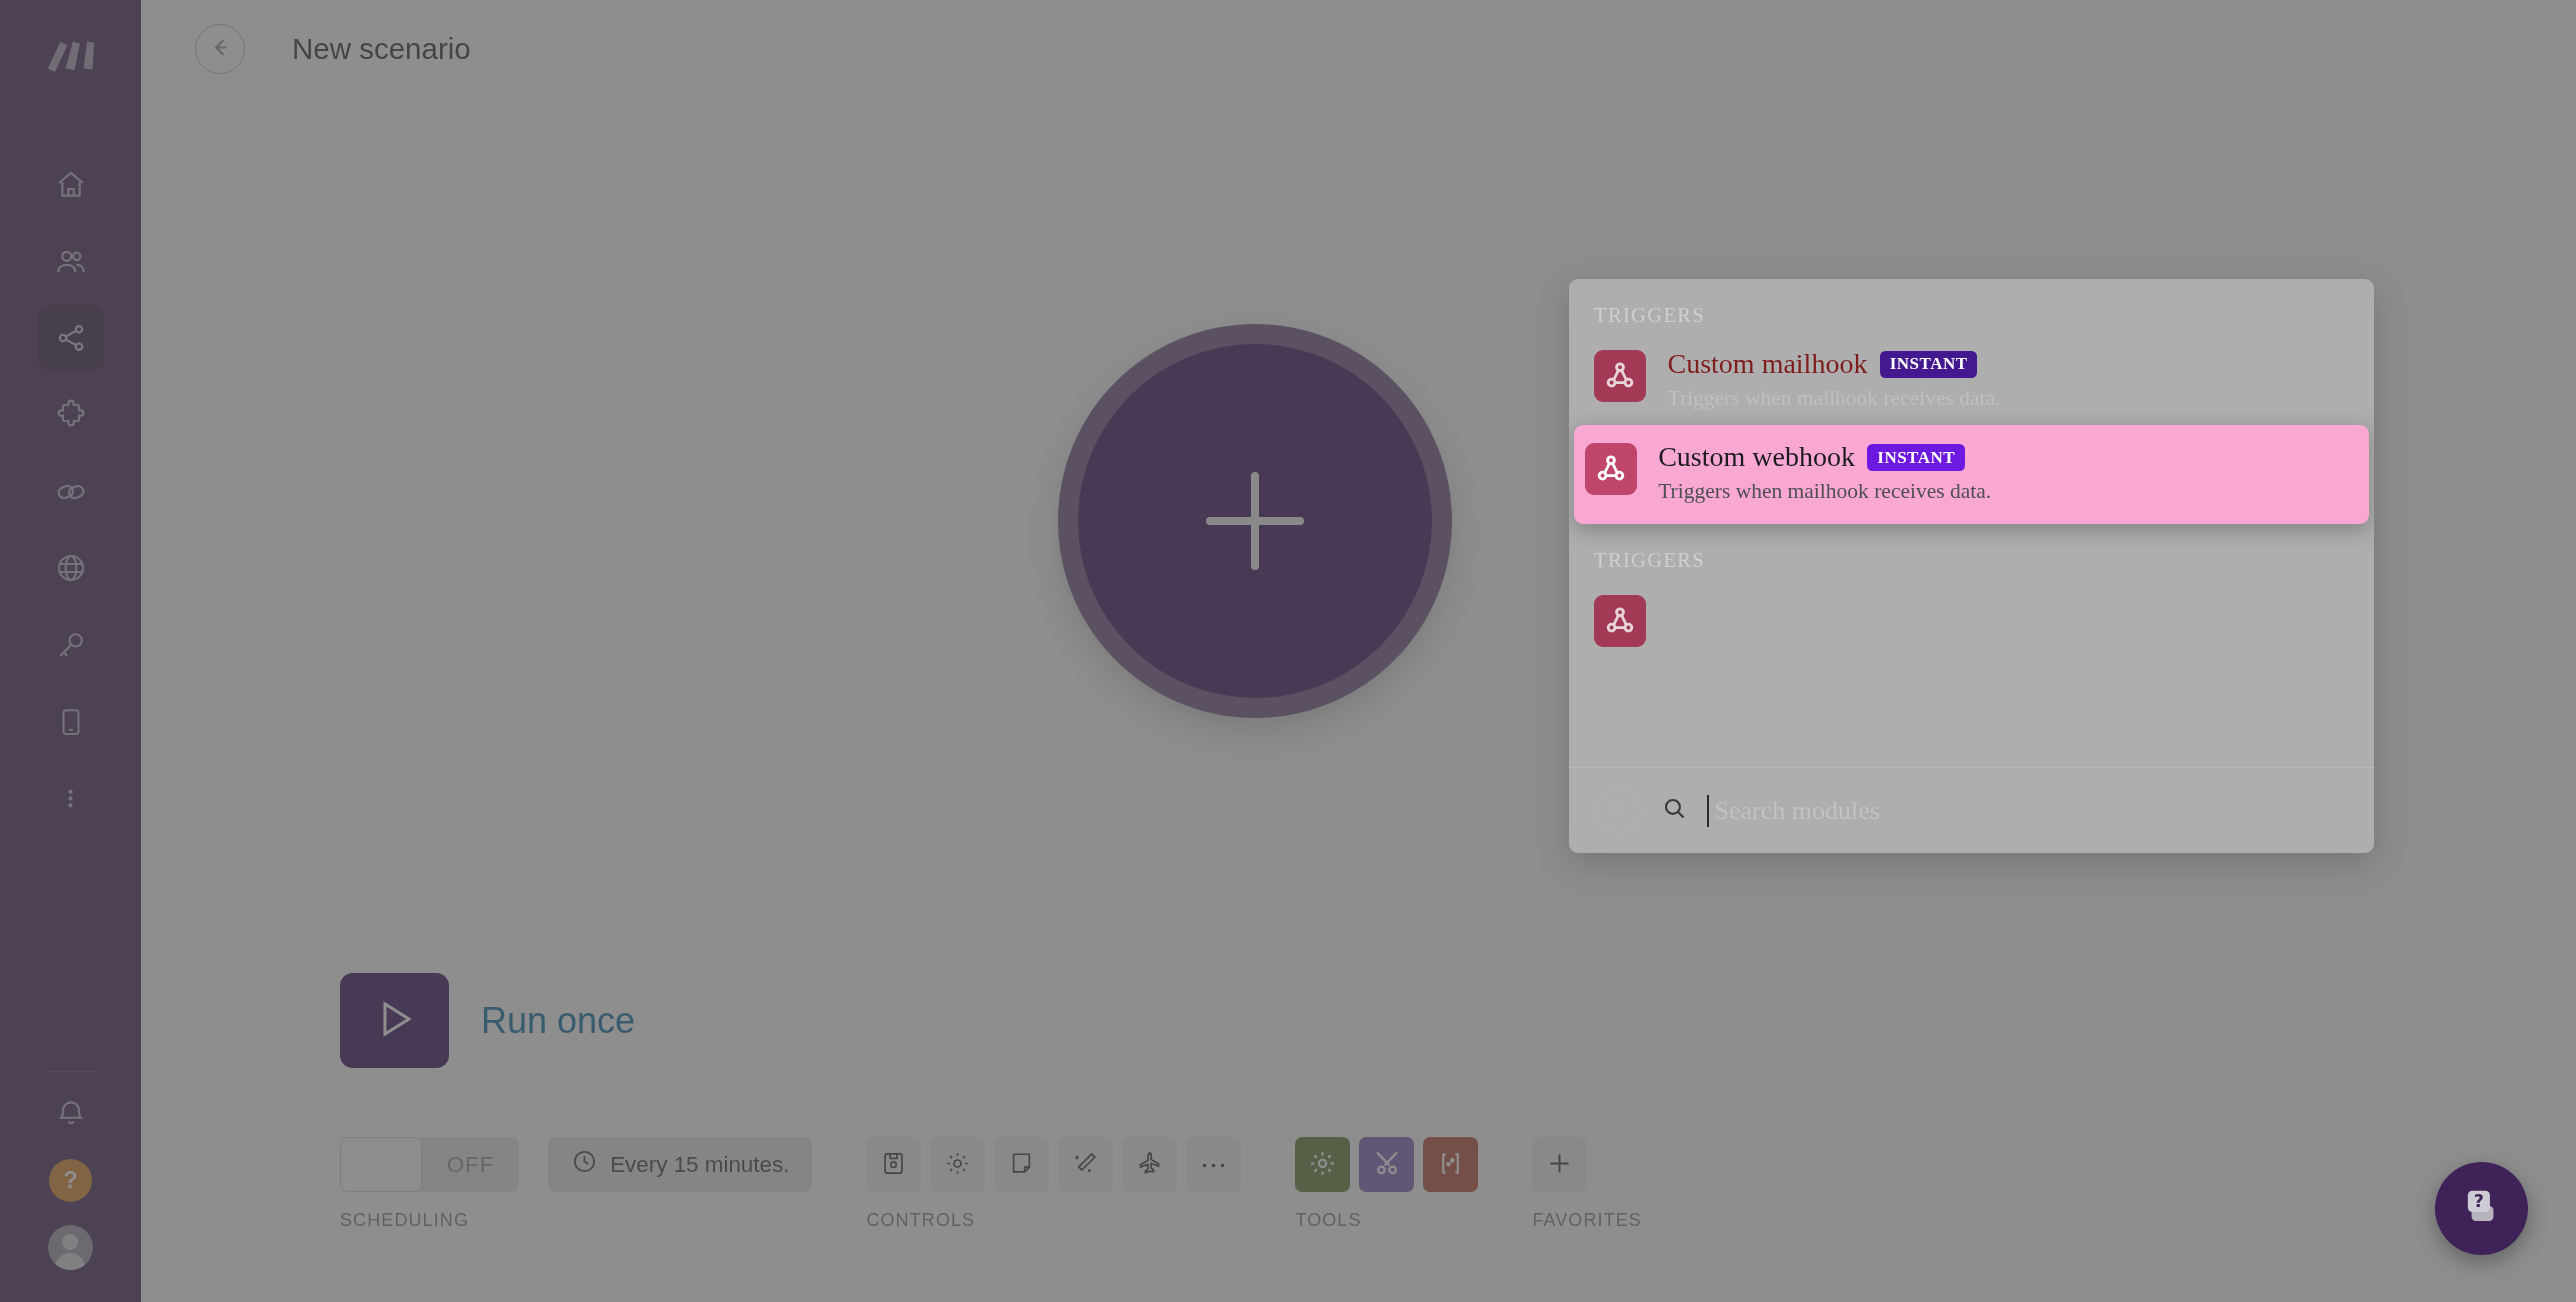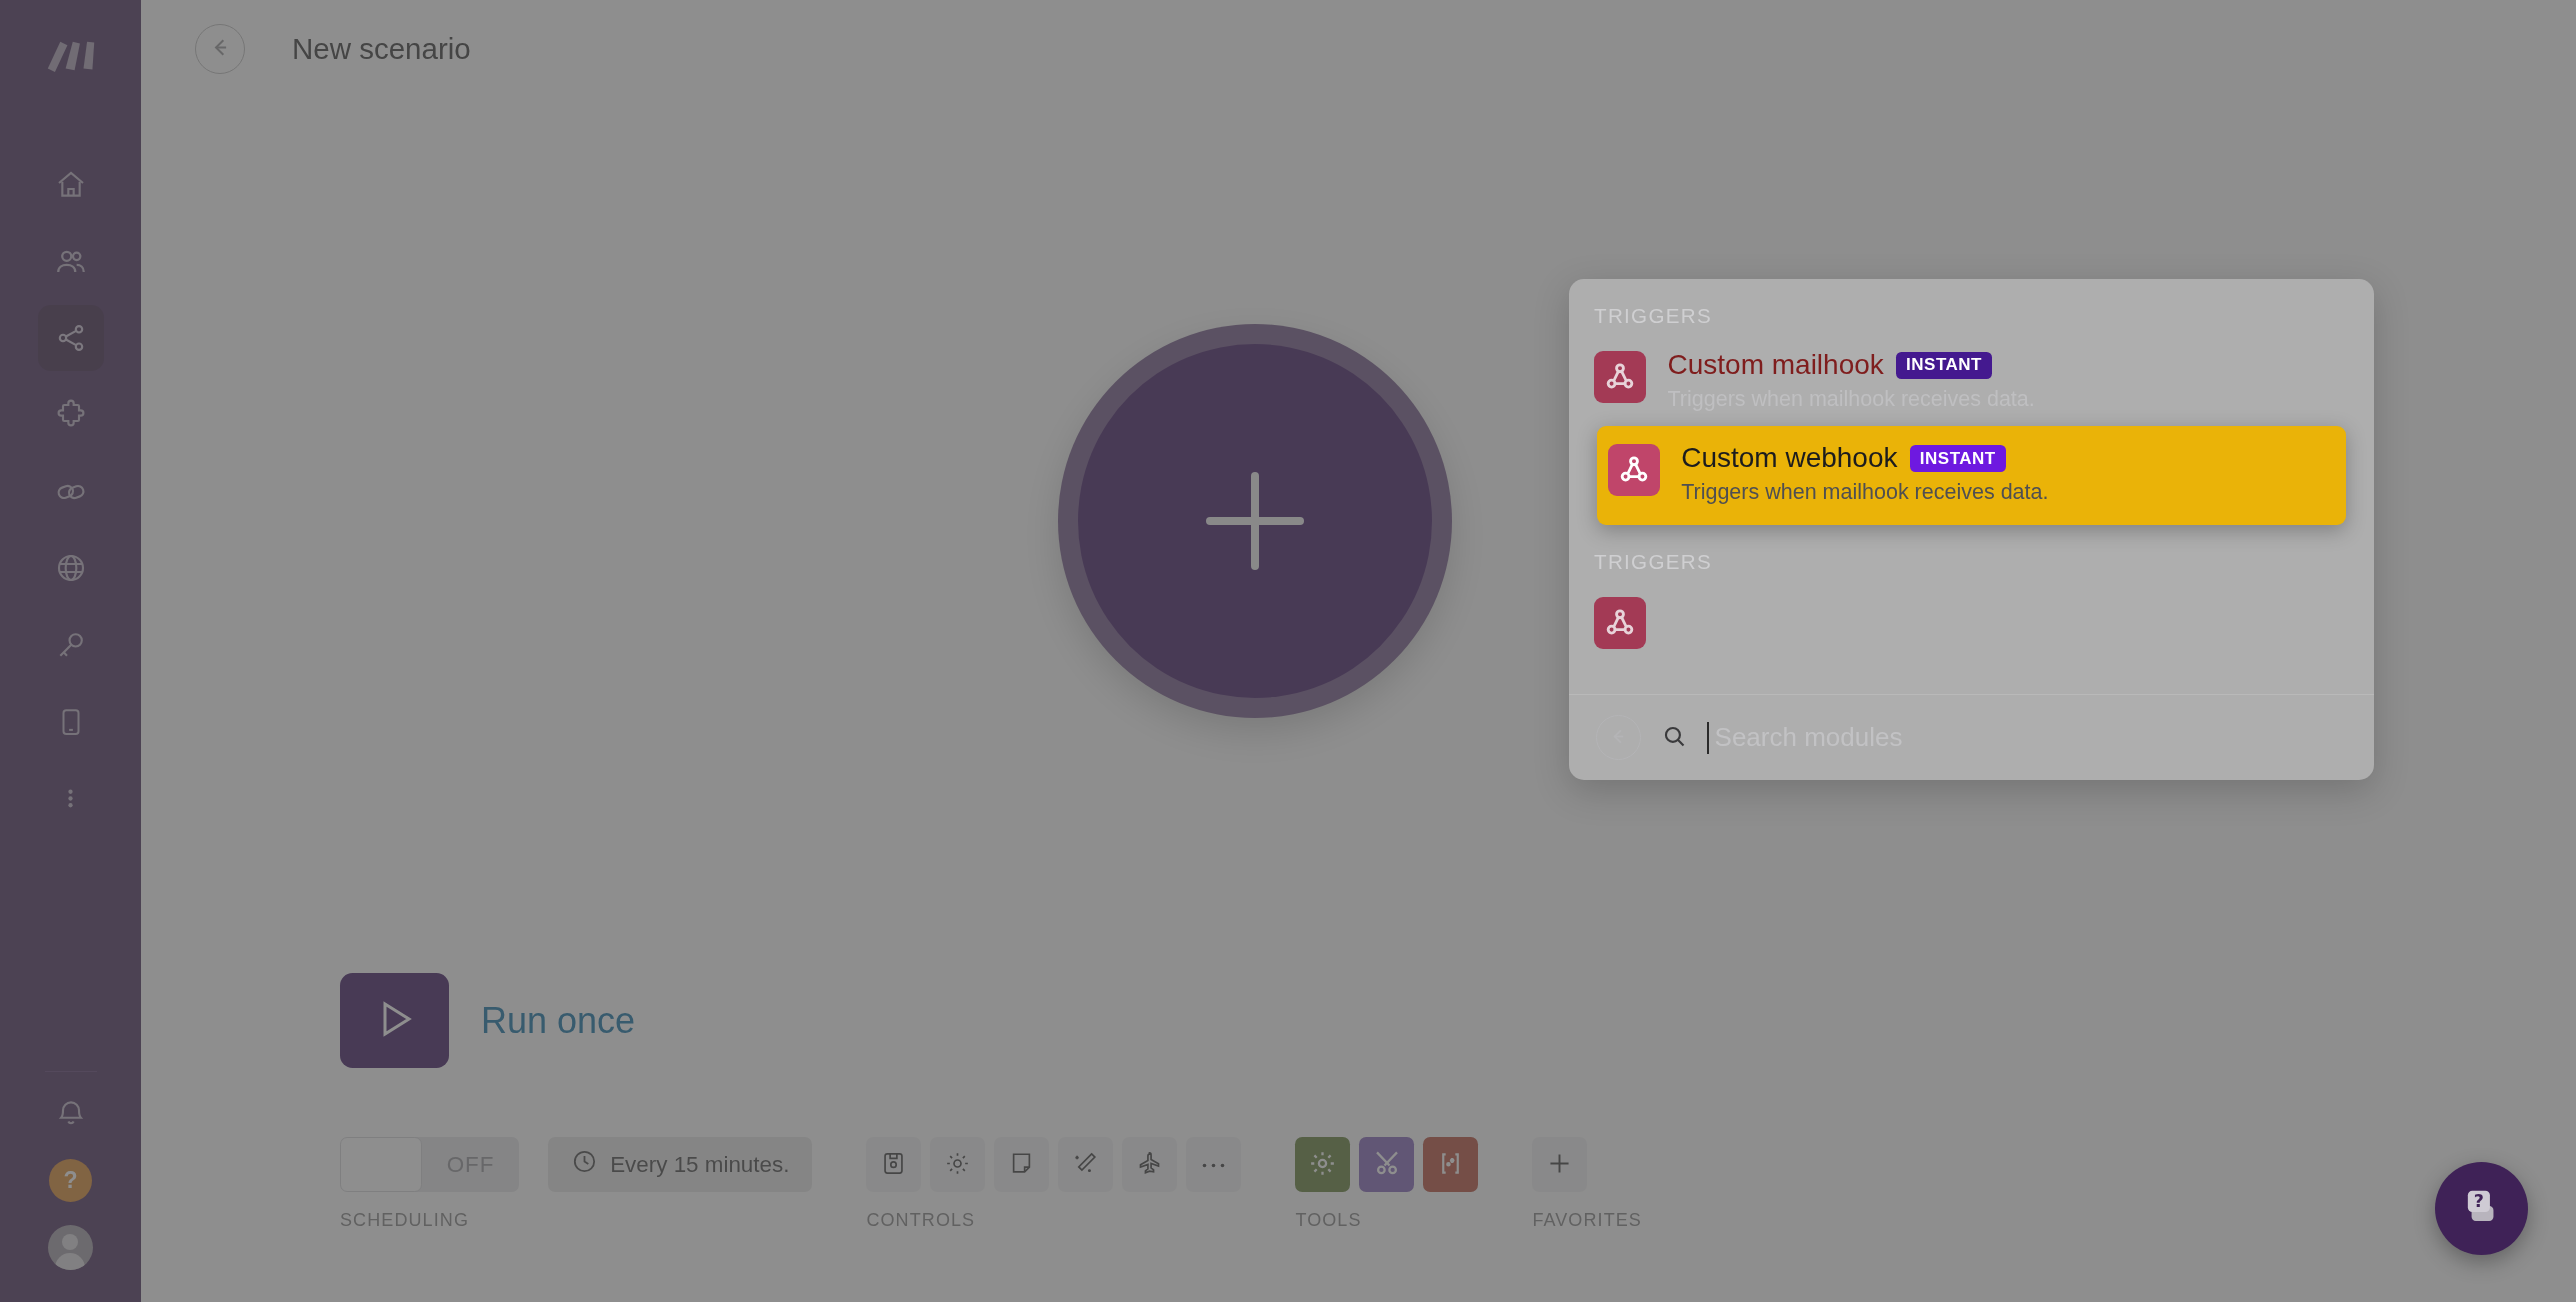--- a/index.html
+++ b/index.html
@@ -131,40 +131,41 @@
   
   #dim {
     position:absolute; left:0; top:0; width:2576px; height:1302px;
     background:rgba(84,84,84,0.66);
     z-index:20;
   }
 
   
   #picker {
     position:absolute; left:1569px; top:279px;
-    width:805px; height:501px;
+    width:805px; height:574px;
     background:rgba(247,247,248,0.30);
-    border-radius:15px;
+    border-radius:9px;
     z-index:25;
     box-shadow:0 10.7px 36px rgba(0,0,0,0.18);
     display:flex; flex-direction:column;
     overflow:hidden;
+    font-family:Liberation Serif, serif;
   }
   .picker-section-title {
     font-size:20.6px; color:#cfcfd1; letter-spacing:1.3px;
     padding:25px 0 10.7px 25px;
   }
   .module-row {
     display:flex; align-items:flex-start; gap:21.5px;
     padding:12.5px 25px 14.3px 25px;
   }
   .module-row.highlight {
-    background:#eab308;
+    background:#f9a8d4;
     border-radius:9px;
-    margin:0 28px;
+    margin:0 5px;
     padding:18px 10.7px 19.7px 10.7px;
     box-shadow:0 5.4px 19.7px rgba(0,0,0,0.25);
   }
   .module-icon {
     width:52px; height:52px; border-radius:9px;
     display:flex; align-items:center; justify-content:center;
     flex:none;
   }
   .module-text { display:flex; flex-direction:column; gap:8px; }
   .module-title-line { display:flex; align-items:center; gap:12.5px; }

